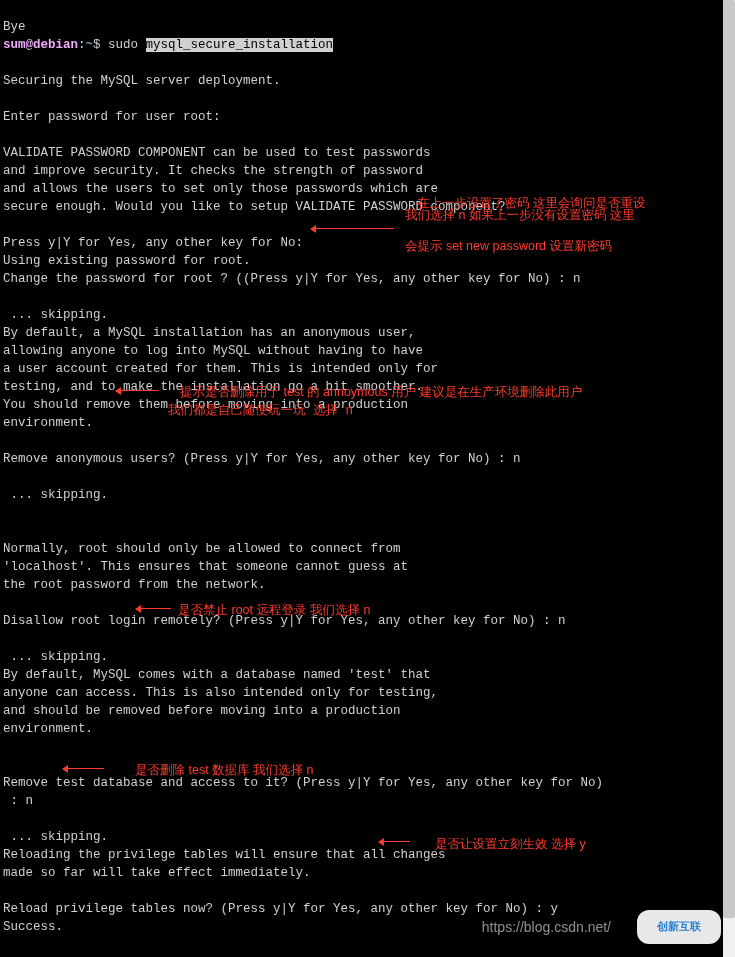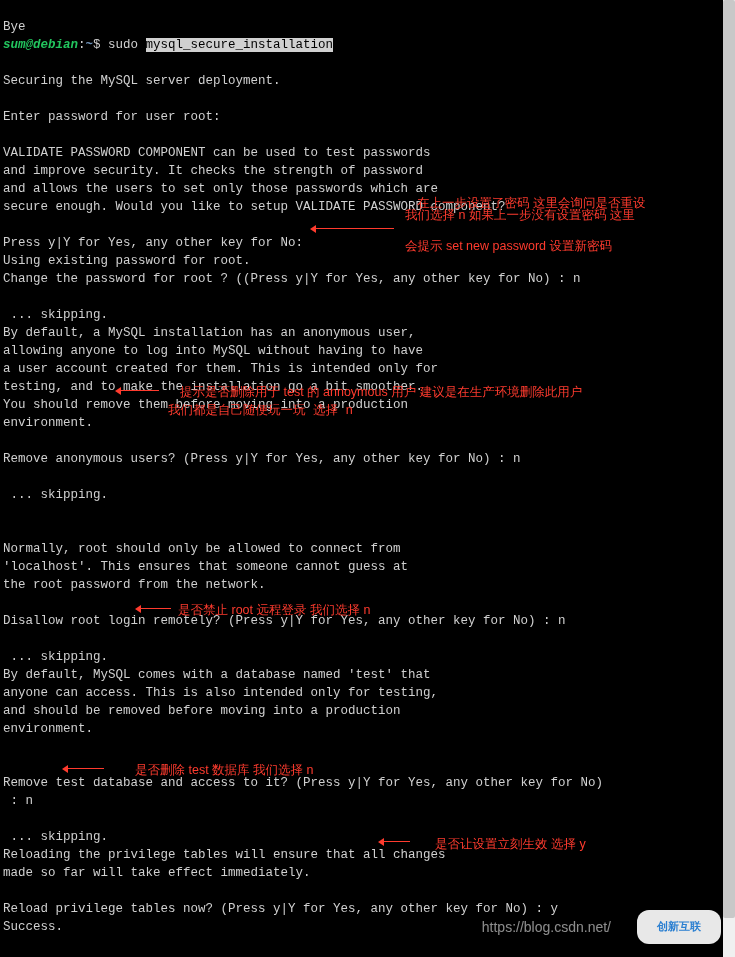--- a/index.html
+++ b/index.html
@@ -15,21 +15,21 @@
   }
   .terminal {
     background: #000000;
     color: #d0d0d0;
     width: 723px;
     height: 957px;
     padding: 0 3px;
     position: relative;
     white-space: pre;
   }
-  .user  { color: #22c55e; font-weight: bold; font-style: italic; }
+  .user  { color: #f0abfc; font-weight: bold; }
   .colon { color: #d0d0d0; }
   .tilde { color: #6b8fb5; font-weight: bold; }
   .cmd   { color: #d0d0d0; }
   .hl    { background: #d0d0d0; color: #000; }
   .scroll-track {
     position: absolute;
     right: 0; top: 0;
     width: 12px;
     height: 957px;
     background: #f0f0f0;

